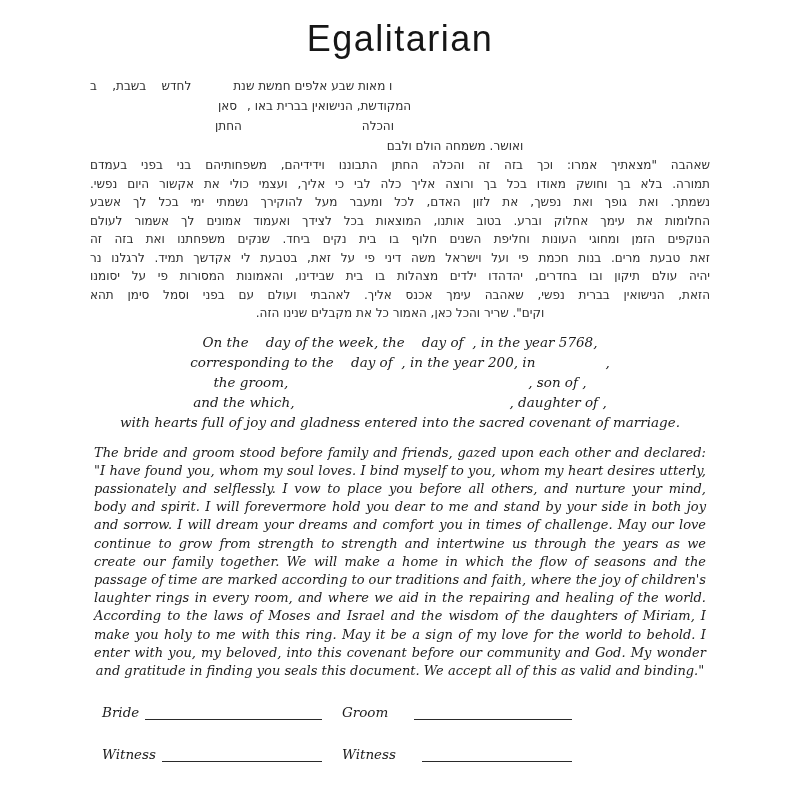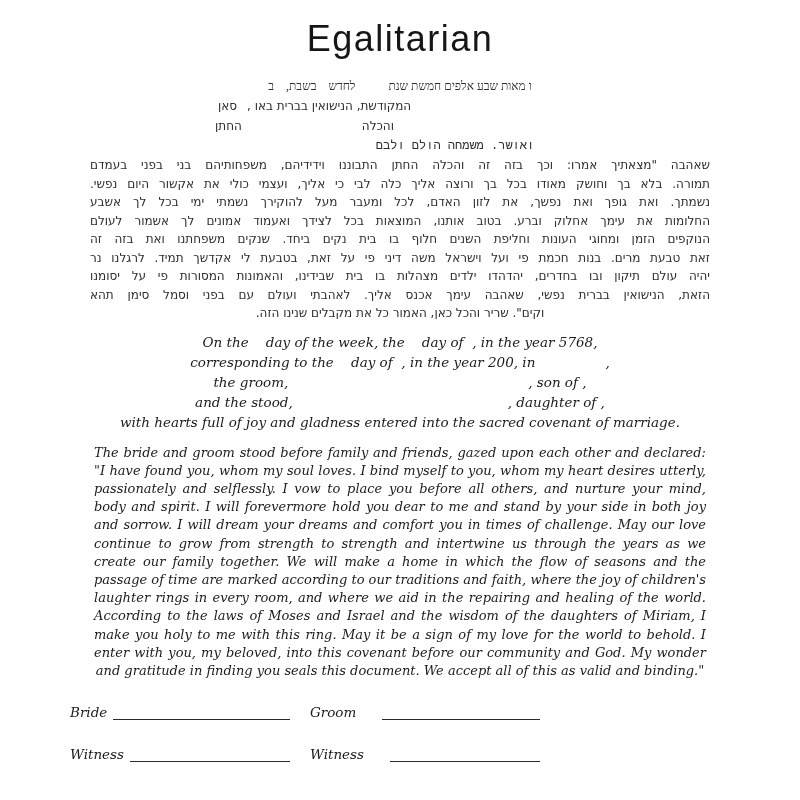--- a/index.html
+++ b/index.html
@@ -6,45 +6,45 @@
   body{width:800px;height:800px;overflow:hidden;font-family:"Liberation Sans",sans-serif;color:#1c1c1c;}
   .page{width:800px;height:800px;box-sizing:border-box;padding-top:22px;background:#fff;}
 
   .title{text-align:center;font-family:"Liberation Sans",sans-serif;font-weight:300;
          font-size:36px;letter-spacing:1.5px;color:#161616;line-height:34px;}
 
   
   .heb-wrap{width:620px;margin:20px auto 0 auto;font-family:"DejaVu Sans",sans-serif;
             font-size:12px;color:#2e2e2e;}
   .heb-line{line-height:20px;white-space:nowrap;}
-  .hl-center{text-align:center;font-family:Liberation Serif, serif;}
+  .hl-center{text-align:left;}
   .hl-flex{display:flex;align-items:baseline;}
   .hl2{padding-left:128px;align-items:center;}
   .hl3{padding-left:125px;}
-  .hl4{text-align:center;padding-left:110px;font-family:Liberation Mono, monospace;}
+  .hl4{text-align:center;padding-left:110px;}
   .gap10{display:inline-block;width:10px;}
   .gap120{display:inline-block;width:120px;}
   .heb-body .heb-line{line-height:18.5px;text-align:justify;text-align-last:justify;white-space:normal;}
   .heb-close{text-align:center;line-height:18.5px;white-space:normal;}
 
   
   .eng{font-family:"DejaVu Serif","Liberation Serif",serif;font-style:italic;color:#1b1b1b;}
   .intro{margin-top:9px;text-align:center;font-size:13.5px;font-style:italic;}
   .intro .iline{line-height:20px;}
   .sp{display:inline-block;}
   .sp-y{width:70px;}
   .sp-g{width:240px;}
   .sp-b{width:215px;}
 
   .body-par{width:612px;margin:12px auto 0 auto;font-size:13px;line-height:18.2px;
             text-align:justify;text-align-last:center;}
 
   
   .sigs{margin-top:24px;font-size:13.5px;}
-  .sig-row{display:flex;margin-left:70px;margin-bottom:26px;align-items:flex-end;}
+  .sig-row{display:flex;margin-left:102px;margin-bottom:26px;align-items:flex-end;}
   .sig-col{display:flex;width:220px;margin-right:20px;align-items:flex-end;}
   .sig-col.right{width:230px;margin-right:0;gap:20px;}
   .sig-label{white-space:nowrap;padding-right:6px;}
   .sig-line{flex:1;border-bottom:1px solid #2a2a2a;height:14px;}
 </style>
 </head>
 <body>
 
 <div class="page">
 
@@ -83,21 +83,21 @@
 
   <div class="eng intro">
     <div class="iline">On the&nbsp;&nbsp;&nbsp; day of the week, the&nbsp;&nbsp;&nbsp; day of&nbsp;&nbsp;, in the year 5768,</div>
     <div class="iline">
       <span>corresponding to the&nbsp;&nbsp;&nbsp; day of&nbsp;&nbsp;, in the year 200, in</span><span class="sp sp-y"></span><span>,</span>
     </div>
     <div class="iline">
       <span>the groom,</span><span class="sp sp-g"></span><span>, son of&nbsp;,</span>
     </div>
     <div class="iline">
-      <span>and the stood,</span><span class="sp sp-b"></span><span>, daughter of&nbsp;,</span>
+      <span>and the which,</span><span class="sp sp-b"></span><span>, daughter of&nbsp;,</span>
     </div>
     <div class="iline">with hearts full of joy and gladness entered into the sacred covenant of marriage.</div>
   </div>
 
   <div class="eng body-par">The bride and groom stood before family and friends, gazed upon each other and declared: "I have found you, whom my soul loves. I bind myself to you, whom my heart desires utterly, passionately and selflessly. I vow to place you before all others, and nurture your mind, body and spirit. I will forevermore hold you dear to me and stand by your side in both joy and sorrow. I will dream your dreams and comfort you in times of challenge. May our love continue to grow from strength to strength and intertwine us through the years as we create our family together. We will make a home in which the flow of seasons and the passage of time are marked according to our traditions and faith, where the joy of children's laughter rings in every room, and where we aid in the repairing and healing of the world. According to the laws of Moses and Israel and the wisdom of the daughters of Miriam, I make you holy to me with this ring. May it be a sign of my love for the world to behold. I enter with you, my beloved, into this covenant before our community and God. My wonder and gratitude in finding you seals this document. We accept all of this as valid and binding."</div>
 
   <div class="eng sigs">
     <div class="sig-row">
       <div class="sig-col">
         <span class="sig-label">Bride</span>

